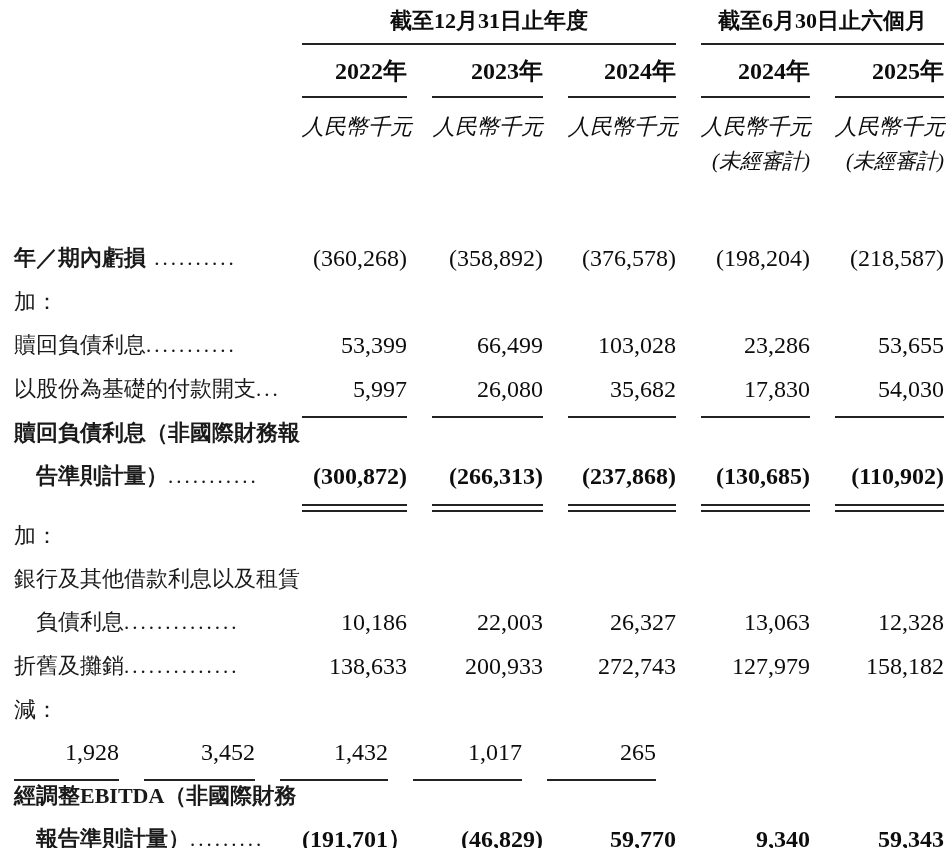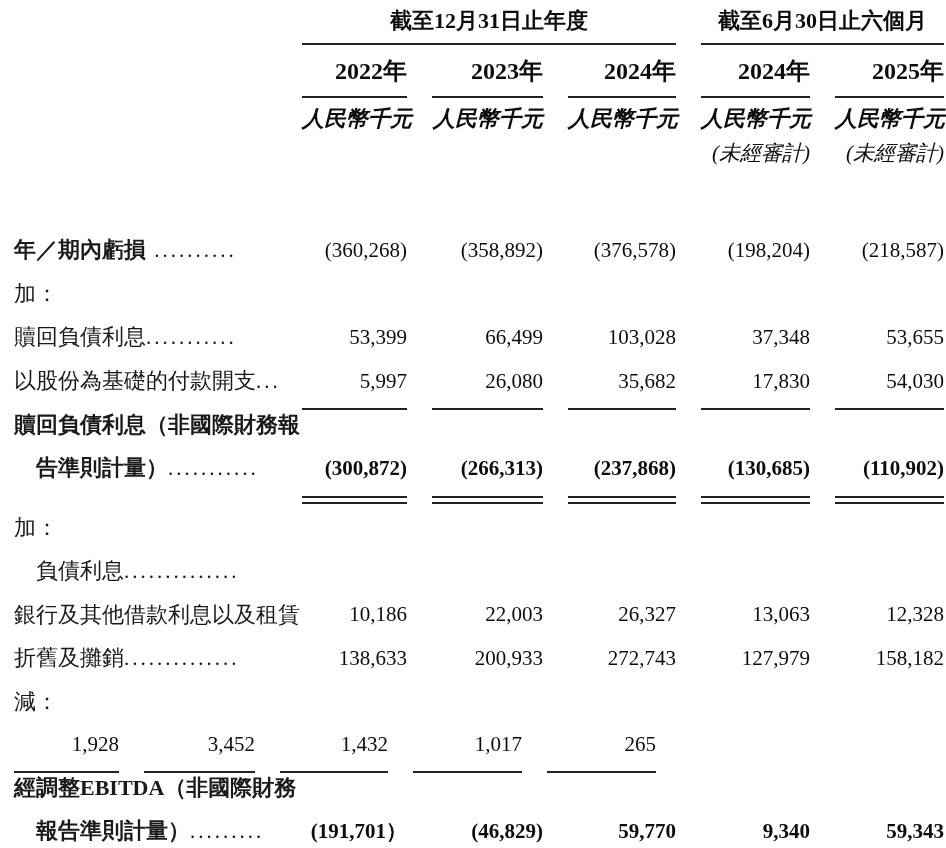--- a/index.html
+++ b/index.html
@@ -28,21 +28,21 @@
   .dots {
     font-weight: 400;
     font-size: 21px;
     letter-spacing: 3px;
     color: #1a1a1a;
     white-space: nowrap;
   }
   .num {
     position: relative;
     text-align: right;
-    font-size: 21px;
+    font-size: 24px;
     line-height: 43px;
     white-space: nowrap;
     color: #0d0d0d;
     font-family: "Liberation Serif", serif;
   }
   .c1 { width: 105px; flex: 0 0 105px; }
   .c2 { width: 111px; flex: 0 0 111px; margin-left: 25px; }
   .c3 { width: 108px; flex: 0 0 108px; margin-left: 25px; }
   .c4 { width: 109px; flex: 0 0 109px; margin-left: 25px; }
   .c5 { width: 109px; flex: 0 0 109px; margin-left: 25px; }
@@ -70,21 +70,21 @@
   .ggap { width: 25px; flex: 0 0 25px; }
   .g2 { width: 243px; flex: 0 0 243px; }
   .years-row { margin-top: 12px; }
   .yr {
     font-weight: 700;
     font-size: 24px;
     line-height: 28px;
     padding-bottom: 11px;
     border-bottom: 2px solid #222;
   }
-  .units-row { margin-top: 8px; font-weight: bold; }
+  .units-row { margin-top: 16px; }
   .unit, .note {
     font-style: italic;
     font-size: 22px;
     line-height: 26px;
     border: none;
   }
   .notes-row { margin-top: 8px; }
   .note { font-size: 21px; }
   .tbody { margin-top: 62px; }
   .section-row .lbl { width: 900px; flex: 0 0 900px; }
@@ -147,21 +147,21 @@
       <div class="row section-row">
         <div class="lbl">加：</div>
       </div>
       <div class="row data-row">
         <div class="lbl">
           <div class="lline">贖回負債利息<span class="dots">...........</span></div>
         </div>
         <div class="num c1">53,399</div>
         <div class="num c2">66,499</div>
         <div class="num c3">103,028</div>
-        <div class="num c4">37,348</div>
+        <div class="num c4">23,286</div>
         <div class="num c5">53,655</div>
       </div>
       <div class="row data-row">
         <div class="lbl">
           <div class="lline">以股份為基礎的付款開支<span class="dots">...</span></div>
         </div>
         <div class="num c1 r-single">5,997</div>
         <div class="num c2 r-single">26,080</div>
         <div class="num c3 r-single">35,682</div>
         <div class="num c4 r-single">17,830</div>
@@ -176,22 +176,22 @@
         <div class="num c2 vbold r-double">(266,313)</div>
         <div class="num c3 vbold r-double">(237,868)</div>
         <div class="num c4 vbold r-double">(130,685)</div>
         <div class="num c5 vbold r-double">(110,902)</div>
       </div>
       <div class="row section-row space-before">
         <div class="lbl">加：</div>
       </div>
       <div class="row data-row">
         <div class="lbl">
+          <div class="lline">銀行及其他借款利息以及租賃</div>
           <div class="lline indent">負債利息<span class="dots">..............</span></div>
-          <div class="lline">銀行及其他借款利息以及租賃</div>
         </div>
         <div class="num c1">10,186</div>
         <div class="num c2">22,003</div>
         <div class="num c3">26,327</div>
         <div class="num c4">13,063</div>
         <div class="num c5">12,328</div>
       </div>
       <div class="row data-row">
         <div class="lbl">
           <div class="lline">折舊及攤銷<span class="dots">..............</span></div>

